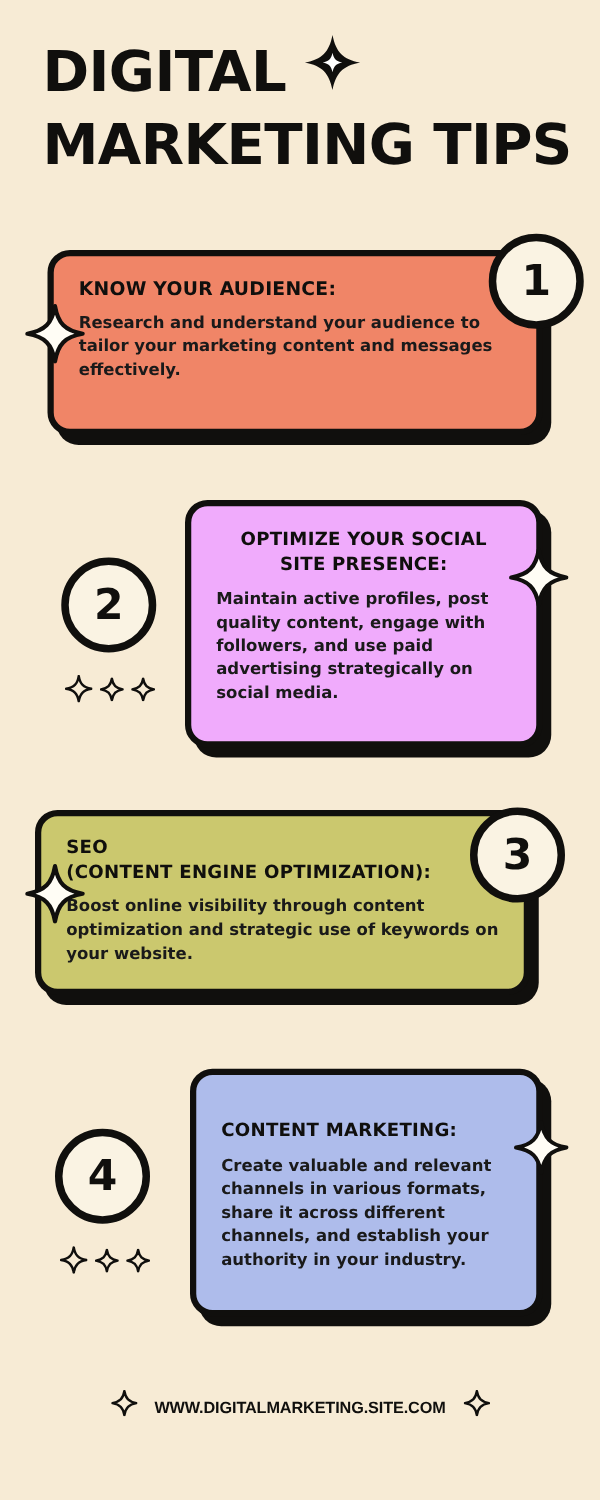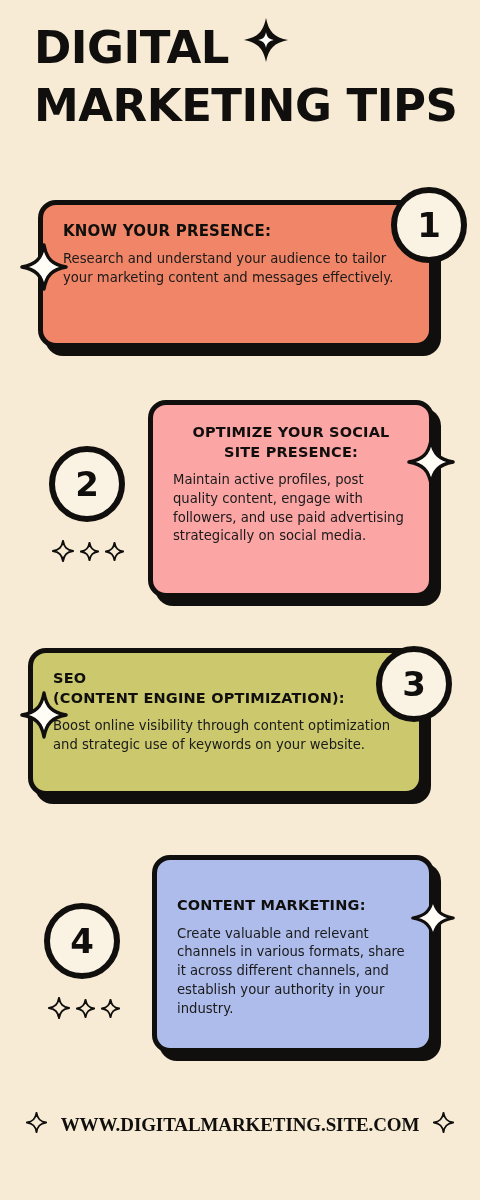--- a/index.html
+++ b/index.html
@@ -22,21 +22,21 @@
     position: relative;
     width: 480px;
     height: 1200px;
     background: #F7EBD5;
   }
 
   
   .title-block {
     position: absolute;
     left: 0;
-    top: 20px;
+    top: 30px;
     width: 480px;
     padding: 0 34px;
   }
   .title-line {
     font-family: "DejaVu Sans", sans-serif;
     font-weight: 700;
     color: #100F0D;
     letter-spacing: -0.5px;
     line-height: 1.05;
     white-space: nowrap;
@@ -72,21 +72,21 @@
     font-size: 14.5px;
     letter-spacing: 0.2px;
     color: #100F0D;
     line-height: 1.35;
     margin-bottom: 9px;
   }
   .card-heading .hl { display: block; }
 
   .card-body {
     font-family: "DejaVu Sans", sans-serif;
-    font-weight: 400;
+    font-weight: 700;
     font-size: 13.2px;
     line-height: 1.42;
     color: #1A1A1A;
   }
 
   
   .card-1-wrap { left: 38px;  top: 200px; width: 396px; }
   .card-1 { background: #F08567; min-height: 148px; }
   .card-1 .card-heading { font-size: 15px; }
 
@@ -147,23 +147,23 @@
     position: absolute;
     left: 0;
     top: 1112px;
     width: 480px;
     display: flex;
     align-items: center;
     justify-content: center;
     gap: 14px;
   }
   .footer-text {
-    font-family: Liberation Serif, serif;
-    font-weight: 700;
-    font-size: 19px;
+    font-family: Liberation Sans, sans-serif;
+    font-weight: 700;
+    font-size: 13px;
     letter-spacing: -0.1px;
     color: #100F0D;
     white-space: nowrap;
   }
 </style>
 </head>
 <body style="background: rgb(247, 235, 213);">
 
 <div class="page">
 
@@ -178,36 +178,36 @@
       </span>
     </div>
     <div class="title-line title-line-2">
       <span>MARKETING TIPS</span>
     </div>
   </div>
 
   <div class="card-wrap card-1-wrap">
     <div class="card card-1" style="background: rgb(240, 133, 103);">
       <div class="card-heading">
-        <span class="hl">KNOW YOUR PRESENCE:</span>
+        <span class="hl">KNOW YOUR AUDIENCE:</span>
       </div>
       <div class="card-body">Research and understand your audience to tailor your marketing content and messages effectively.</div>
     </div>
   </div>
   <div class="badge badge-1" style="background: rgb(250, 243, 227);">
     <span class="badge-num">1</span>
   </div>
   <span class="star-abs star-c1">
     <svg width="48" height="48" viewBox="0 0 100 100">
       <path d="M50 4 C55 33 67 45 96 50 C67 55 55 67 50 96 C45 67 33 55 4 50 C33 45 45 33 50 4 Z" fill="#FFFDF5" stroke="#100F0D" stroke-width="7" stroke-linejoin="round"></path>
     </svg>
   </span>
 
   <div class="card-wrap card-2-wrap">
-    <div class="card card-2" style="background: #fca5a5;">
+    <div class="card card-2" style="background: #f0abfc;">
       <div class="card-heading">
         <span class="hl">OPTIMIZE YOUR SOCIAL</span>
         <span class="hl">SITE PRESENCE:</span>
       </div>
       <div class="card-body">Maintain active profiles, post quality content, engage with followers, and use paid advertising strategically on social media.</div>
     </div>
   </div>
   <div class="badge badge-2" style="background: rgb(250, 243, 227);">
     <span class="badge-num">2</span>
   </div>

